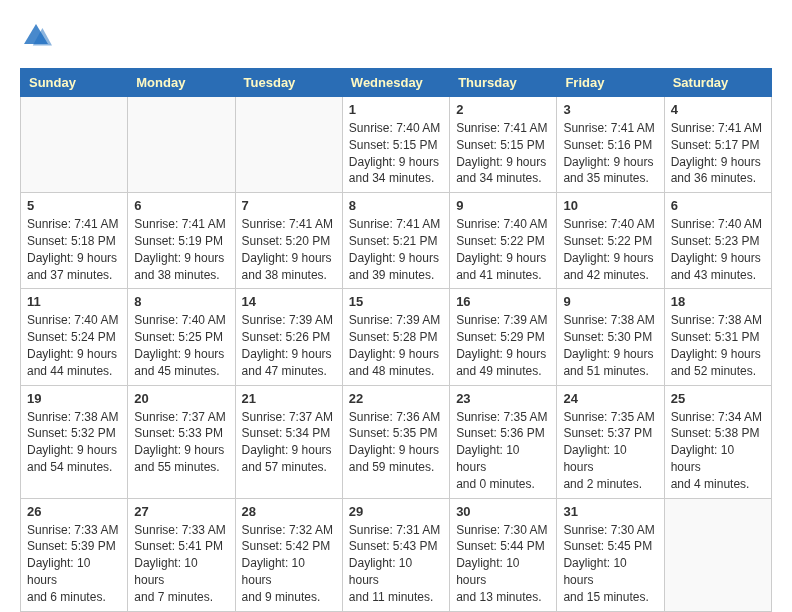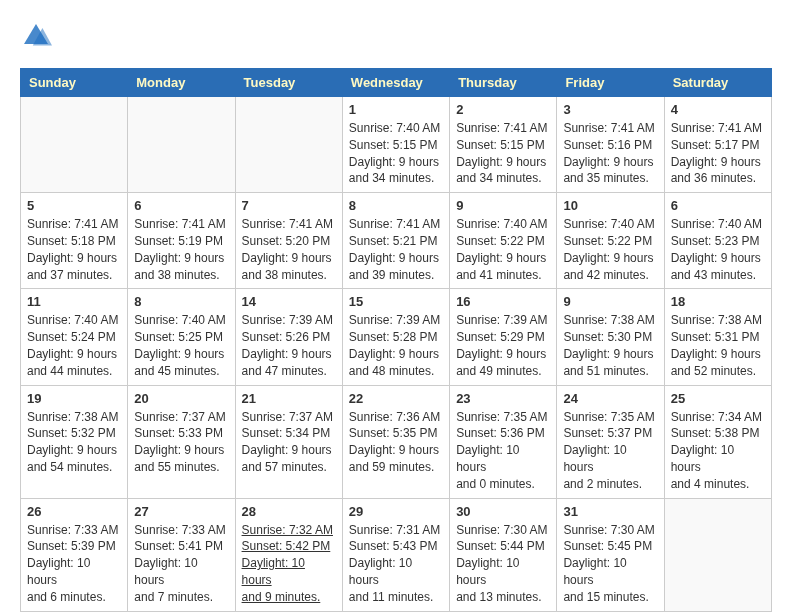--- a/index.html
+++ b/index.html
@@ -323,21 +323,21 @@
         </td>
         <td>
           <div class="day-number">27</div>
           <div class="day-info" style="white-space: pre-line;">Sunrise: 7:33 AM
 Sunset: 5:41 PM
 Daylight: 10 hours
 and 7 minutes.</div>
         </td>
         <td>
           <div class="day-number">28</div>
-          <div class="day-info" style="white-space: pre-line; text-decoration: underline;">Sunrise: 7:32 AM
+          <div class="day-info" style="white-space: pre-line;">Sunrise: 7:32 AM
 Sunset: 5:42 PM
 Daylight: 10 hours
 and 9 minutes.</div>
         </td>
         <td>
           <div class="day-number">29</div>
           <div class="day-info" style="white-space: pre-line;">Sunrise: 7:31 AM
 Sunset: 5:43 PM
 Daylight: 10 hours
 and 11 minutes.</div>

